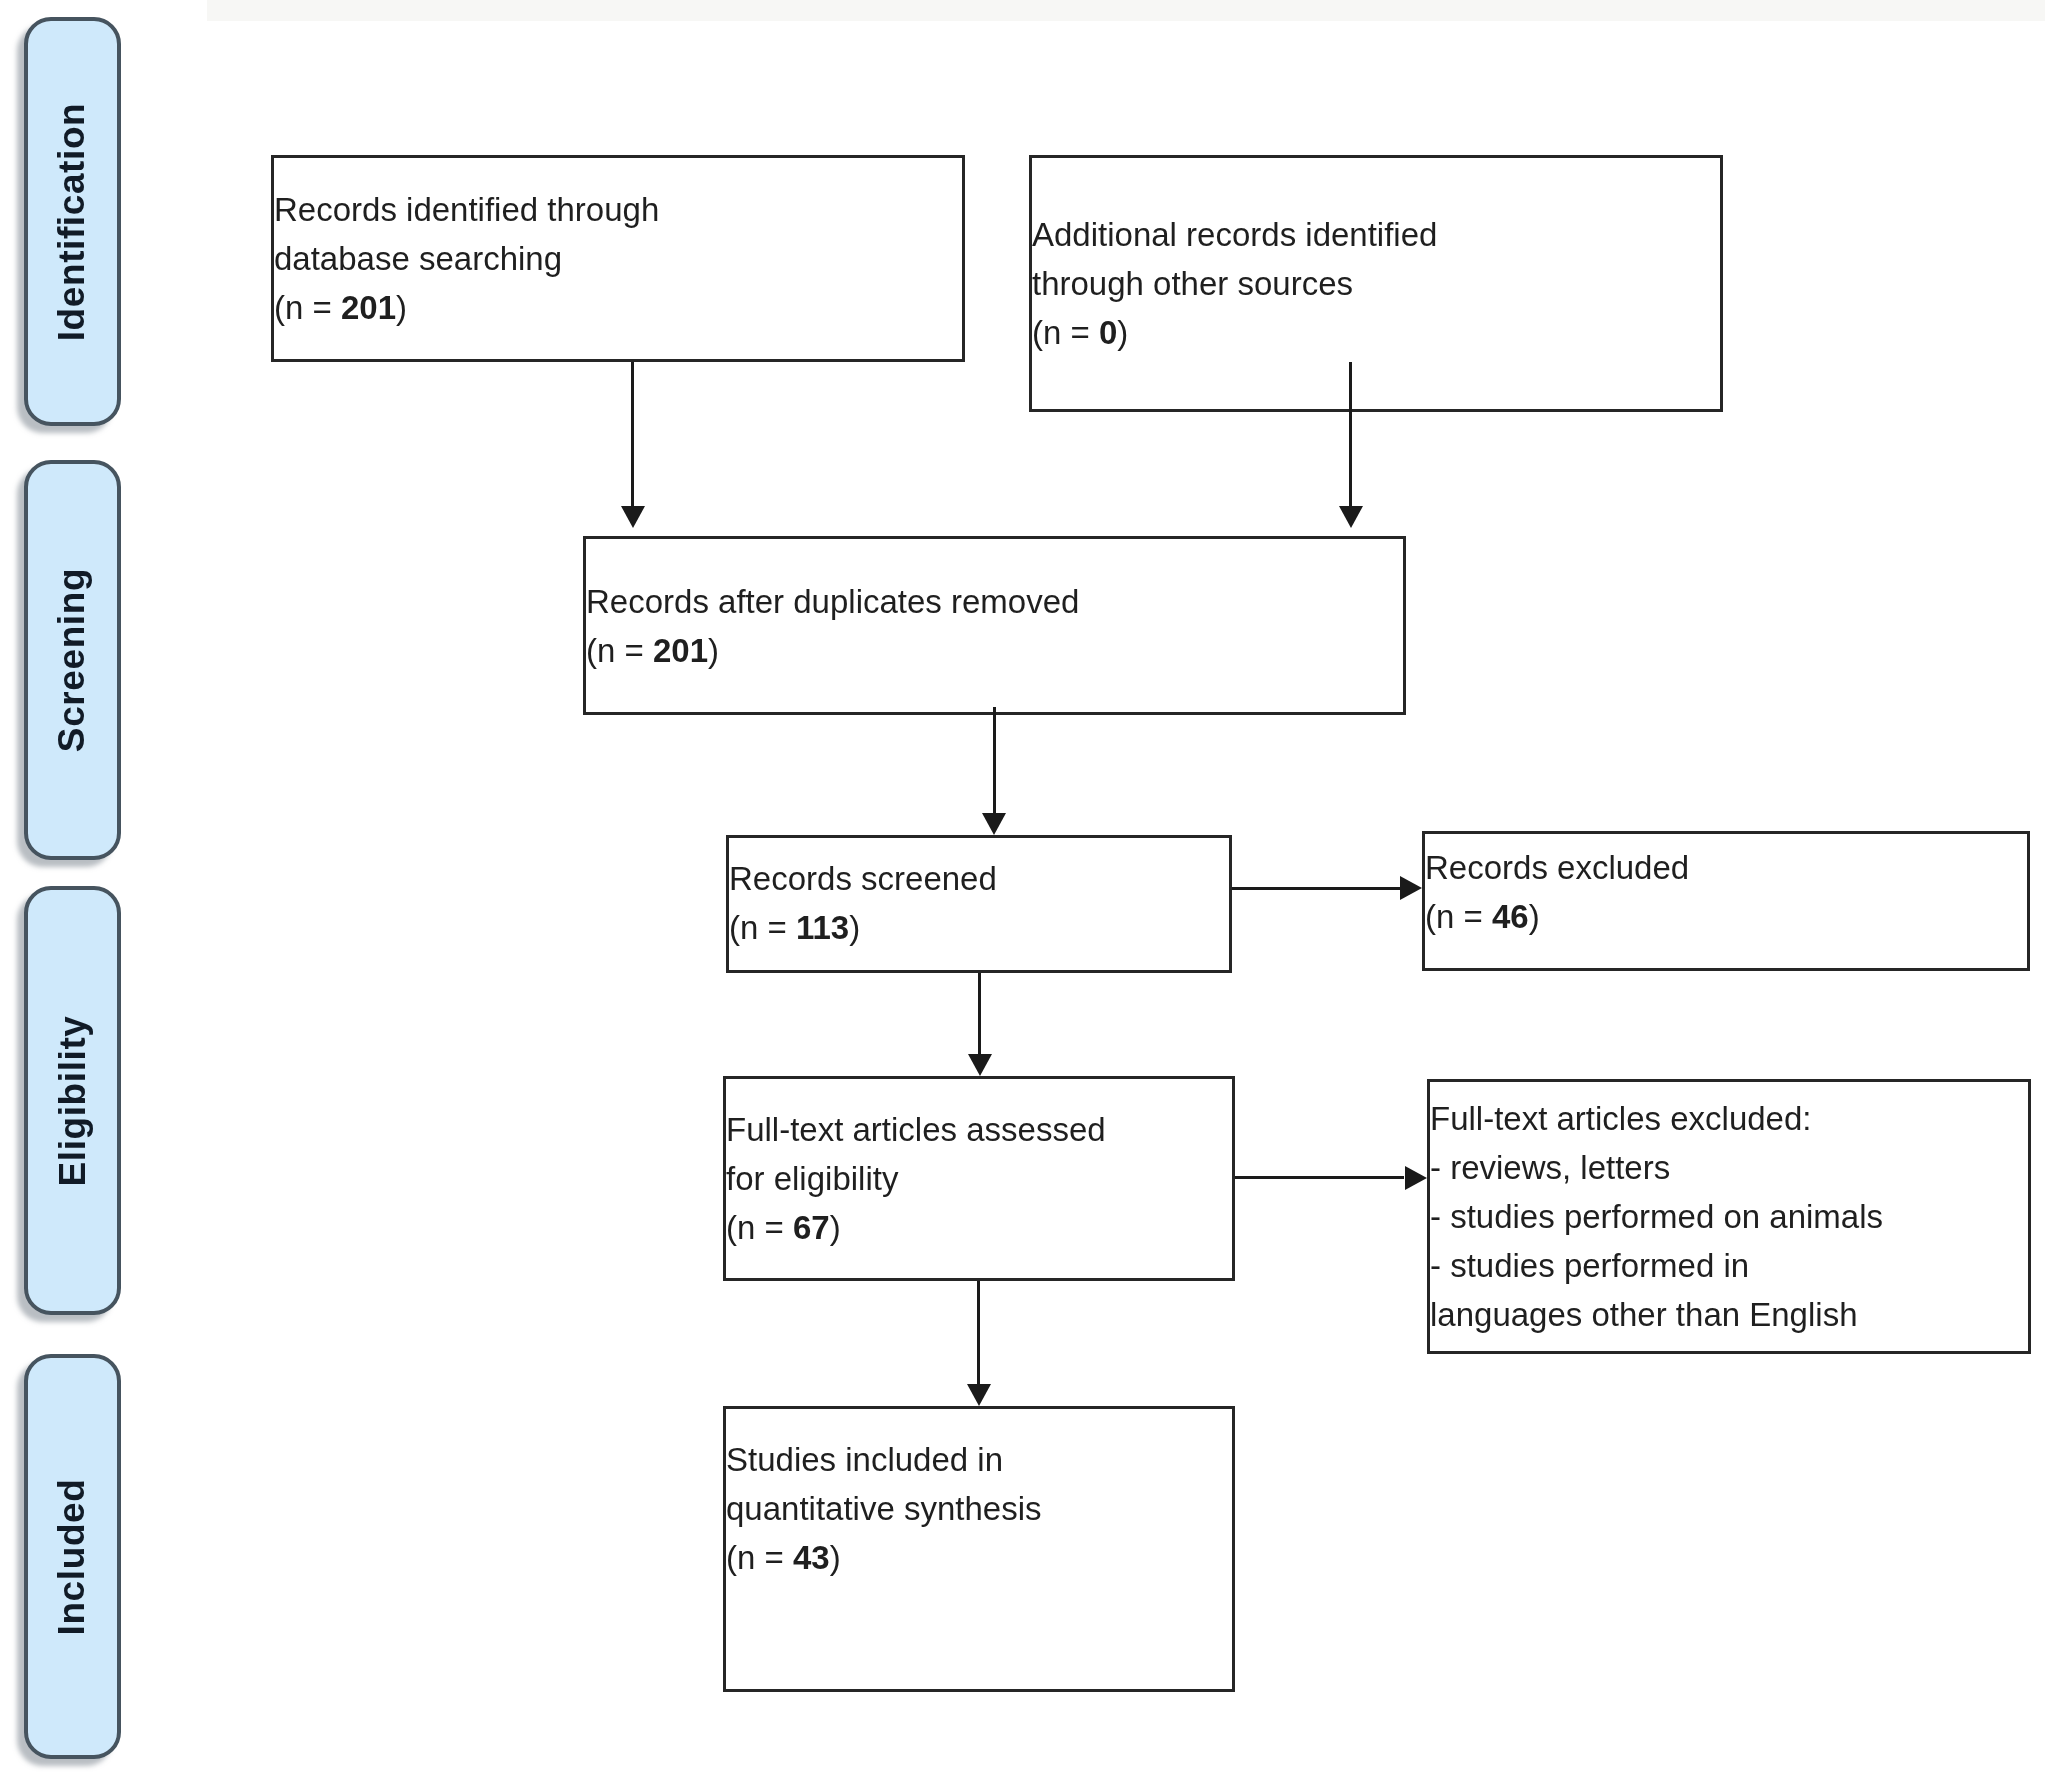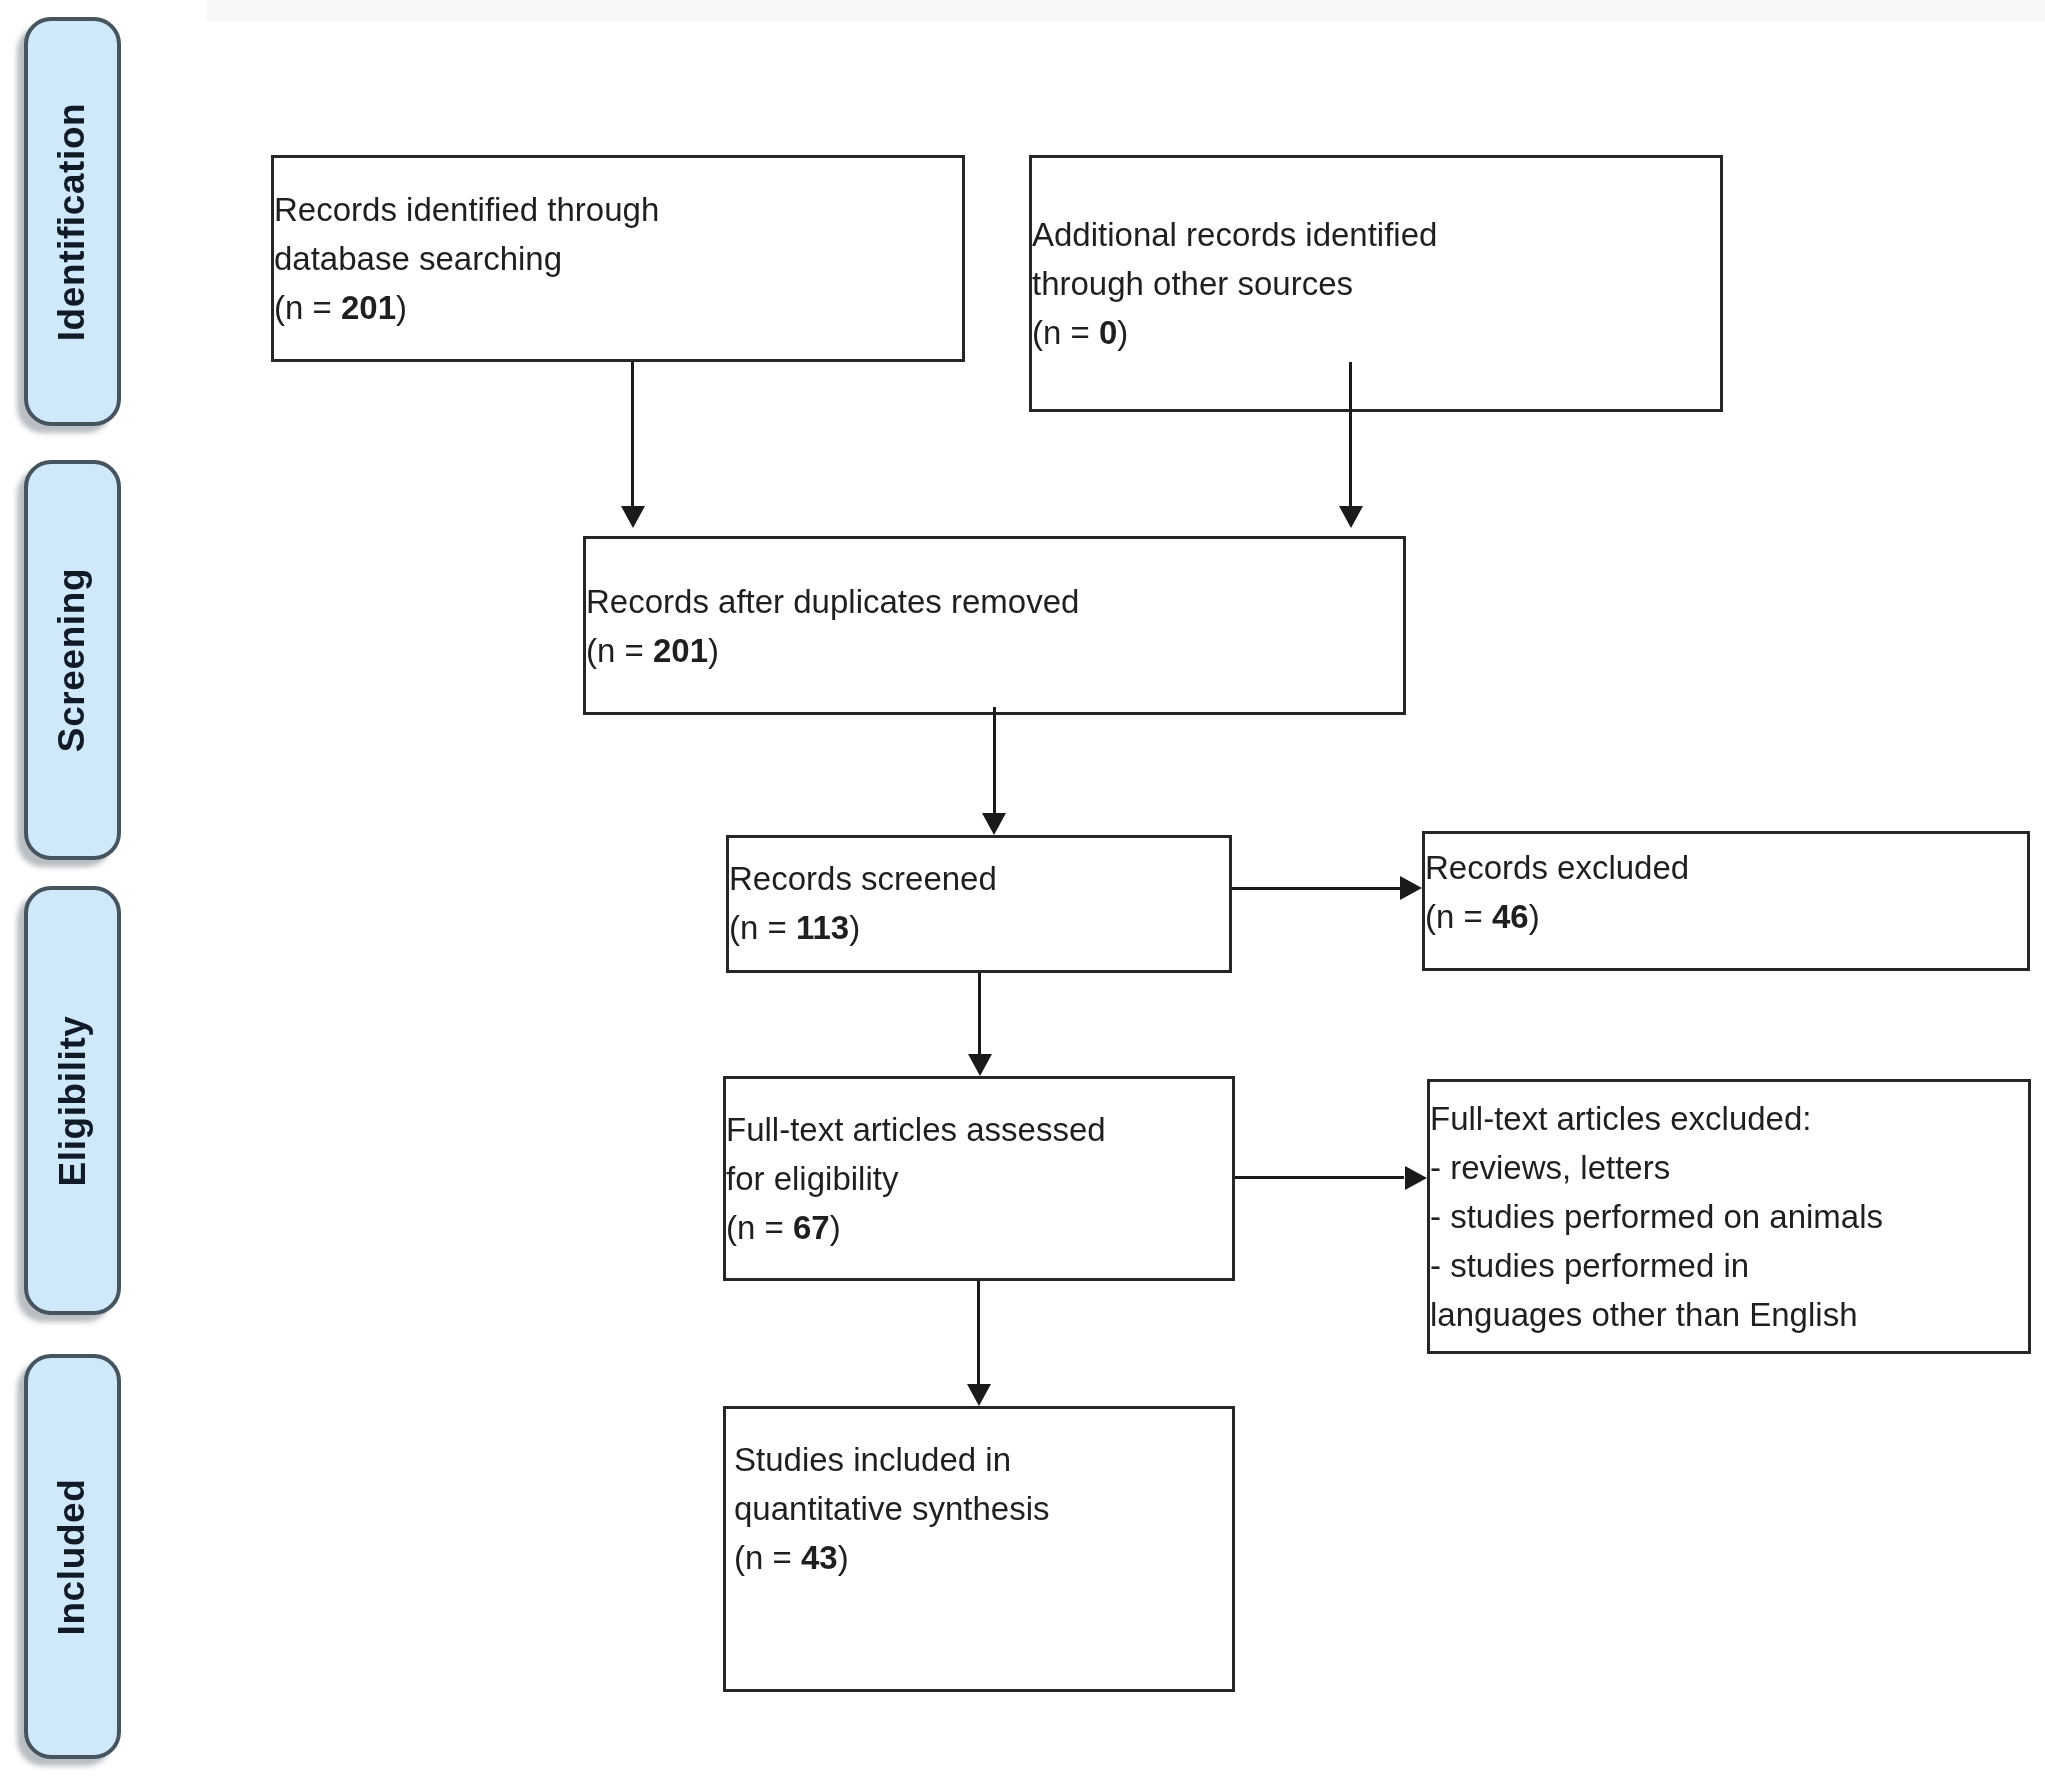--- a/index.html
+++ b/index.html
@@ -125,21 +125,21 @@
   </div>
 
   <div class="fbox" style="left:1427px;top:1079px;width:604px;height:275px;">
     <div>Full-text articles excluded:</div>
     <div>- reviews, letters</div>
     <div>- studies performed on animals</div>
     <div>- studies performed in</div>
     <div>languages other than English</div>
   </div>
 
-  <div class="fbox align-top" style="left:723px;top:1406px;width:512px;height:286px;padding-top:25.6px;padding-left:8px;">
+  <div class="fbox align-top" style="left:723px;top:1406px;width:512px;height:286px;padding-top:25.6px;">
     <div>Studies included in</div>
     <div>quantitative synthesis</div>
     <div><span>(n = </span><span class="nval">43</span><span>)</span></div>
   </div>
 
   <div class="vline" style="left:631px;top:362px;height:144px;"></div>
   <div class="head-down" style="left:621px;top:506px;"></div>
 
   <div class="vline" style="left:1349px;top:362px;height:144px;"></div>
   <div class="head-down" style="left:1339px;top:506px;"></div>

